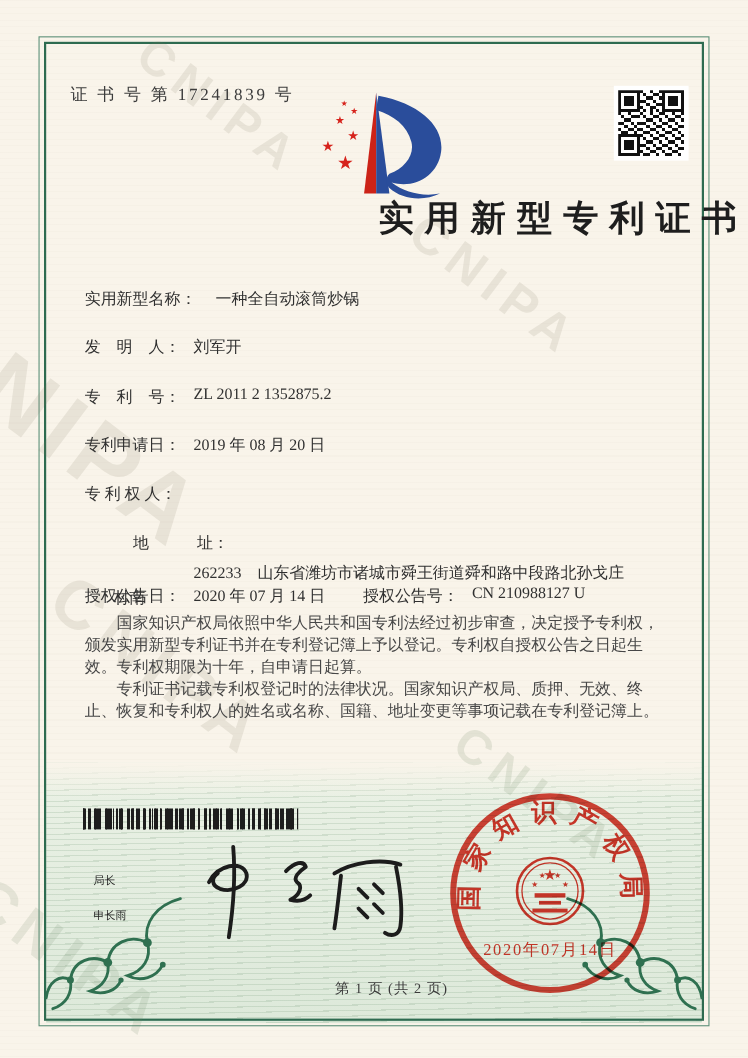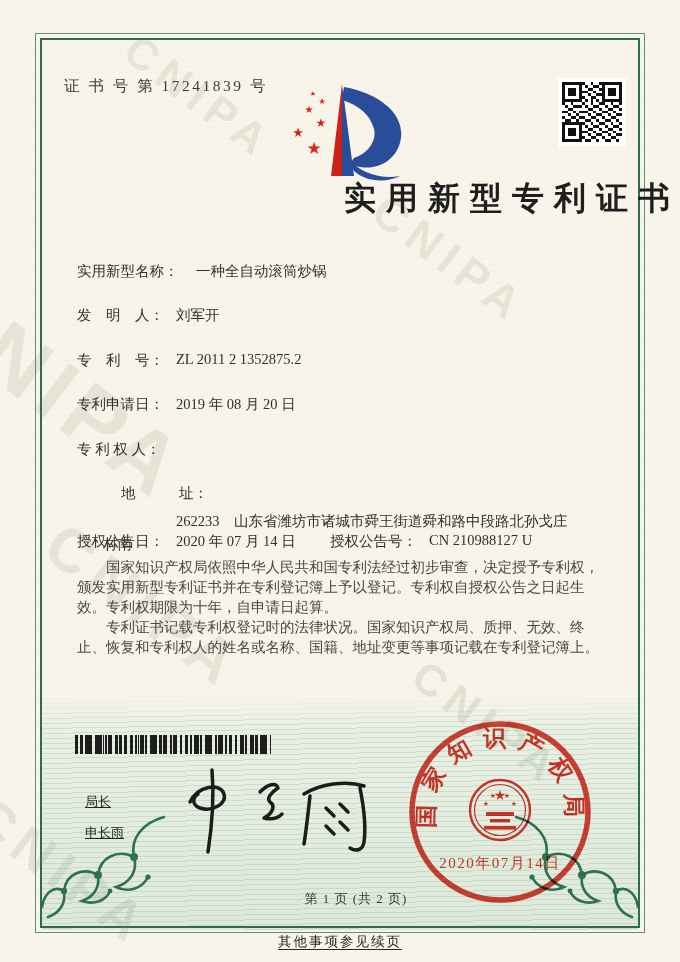--- a/index.html
+++ b/index.html
@@ -38,21 +38,21 @@
   .g-val1{flex:none;width:154px;white-space:pre;}
   .g-lbl2{flex:none;width:99px;white-space:pre;}
   .body-text{position:absolute;left:77px;right:70px;top:557px;z-index:2;}
   .body-text p{margin:0;text-indent:2em;font-size:14.5px;line-height:20px;color:#474747;}
   .barcode{position:absolute;left:75px;top:735px;width:196px;height:19px;z-index:2;
     background:
       repeating-linear-gradient(90deg,#1d1d1d 0 2px,rgba(0,0,0,0) 2px 5px),
       repeating-linear-gradient(90deg,#1d1d1d 0 1px,rgba(0,0,0,0) 1px 7px),
       repeating-linear-gradient(90deg,#1d1d1d 0 3px,rgba(0,0,0,0) 3px 11px);
   }
-  .signer{position:absolute;left:85px;top:786px;z-index:2;font-size:13px;color:#222;line-height:31px;text-decoration:underline;}
+  .signer{position:absolute;left:85px;top:786px;z-index:2;font-size:10px;color:#222;line-height:31px;}
   .signature{position:absolute;left:168px;top:764px;z-index:2;}
   .flourish{position:absolute;z-index:2;}
   .flourish.bl{left:38px;bottom:31px;}
   .flourish.br{right:38px;bottom:31px;transform:scaleX(-1);}
   .seal{position:absolute;left:406px;top:718px;z-index:5;mix-blend-mode:multiply;opacity:0.93;}
   .page-num{position:absolute;left:0;right:0;top:890px;z-index:2;text-align:center;font-size:13px;color:#3a3a3a;letter-spacing:1px;padding-left:32px;}
   .note{position:absolute;left:0;right:0;top:933px;z-index:2;text-align:center;font-size:13.5px;color:#262626;letter-spacing:2px;}
   .note span{text-decoration:underline;text-underline-offset:3px;}
 </style>
 </head>
@@ -341,17 +341,14 @@
     </g>
     <g fill="#d92a1d">
       <rect x="80" y="94" width="28" height="4"></rect>
       <rect x="84" y="101" width="20" height="3.4"></rect>
       <rect x="78" y="108" width="32" height="3.6"></rect>
     </g>
     <text x="94" y="150" font-size="15" fill="#d92a1d" text-anchor="middle" letter-spacing="1.5" font-family="'Liberation Serif',serif">2020年07月14日</text>
   </svg>
 
   <div class="page-num">第 1 页 (共 2 页)</div>
-  <div class="note">
-    <span>其他事项参见续页</span>
-  </div>
 
 </div>
 
 </body></html>

